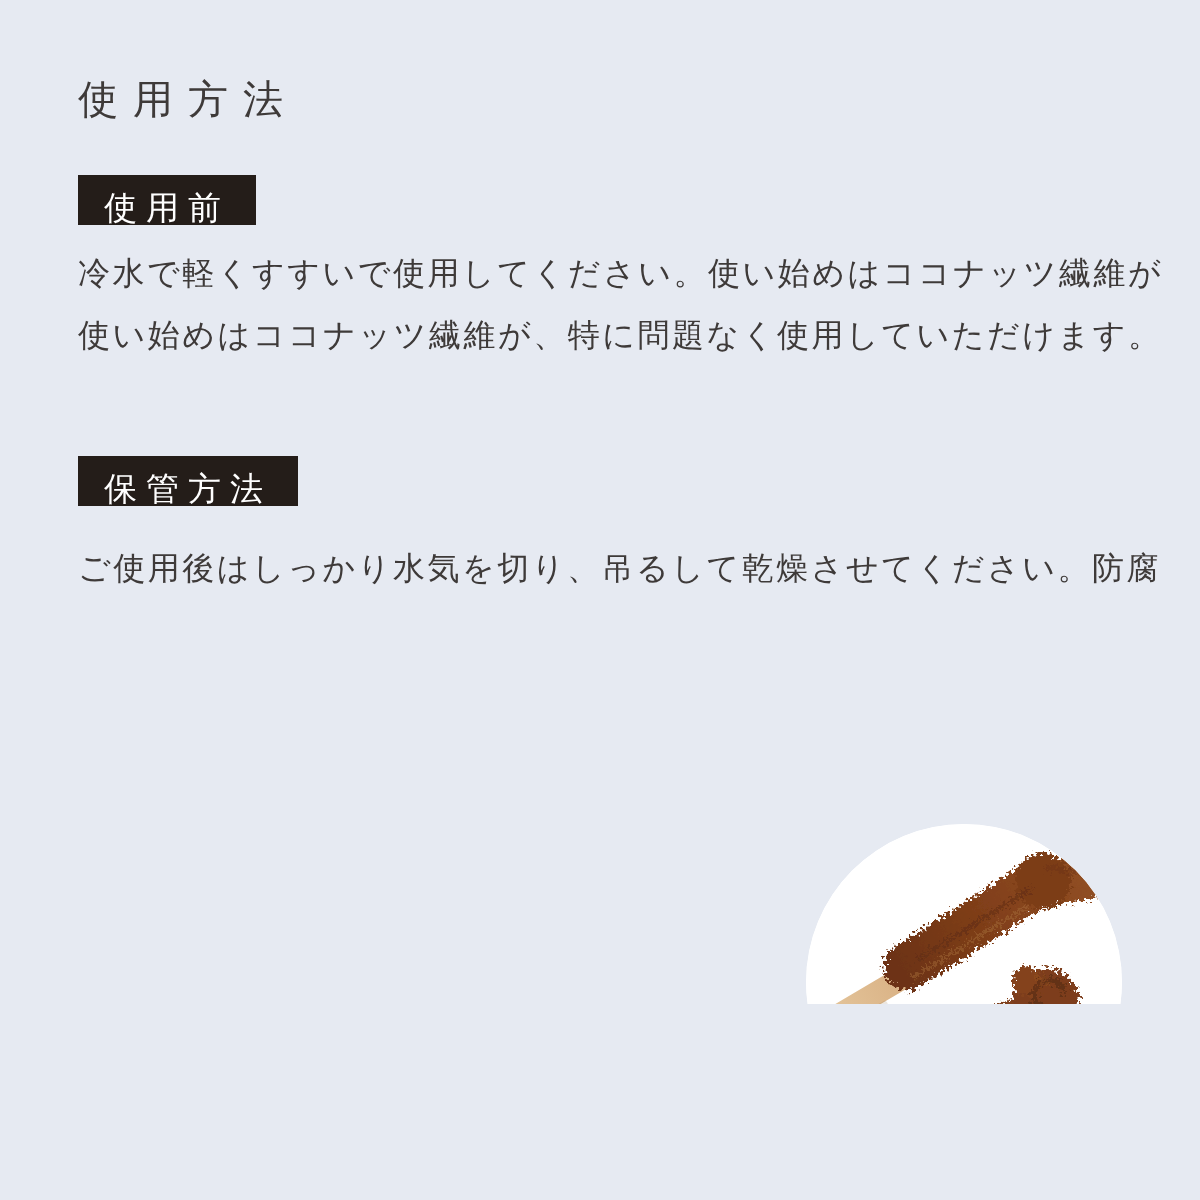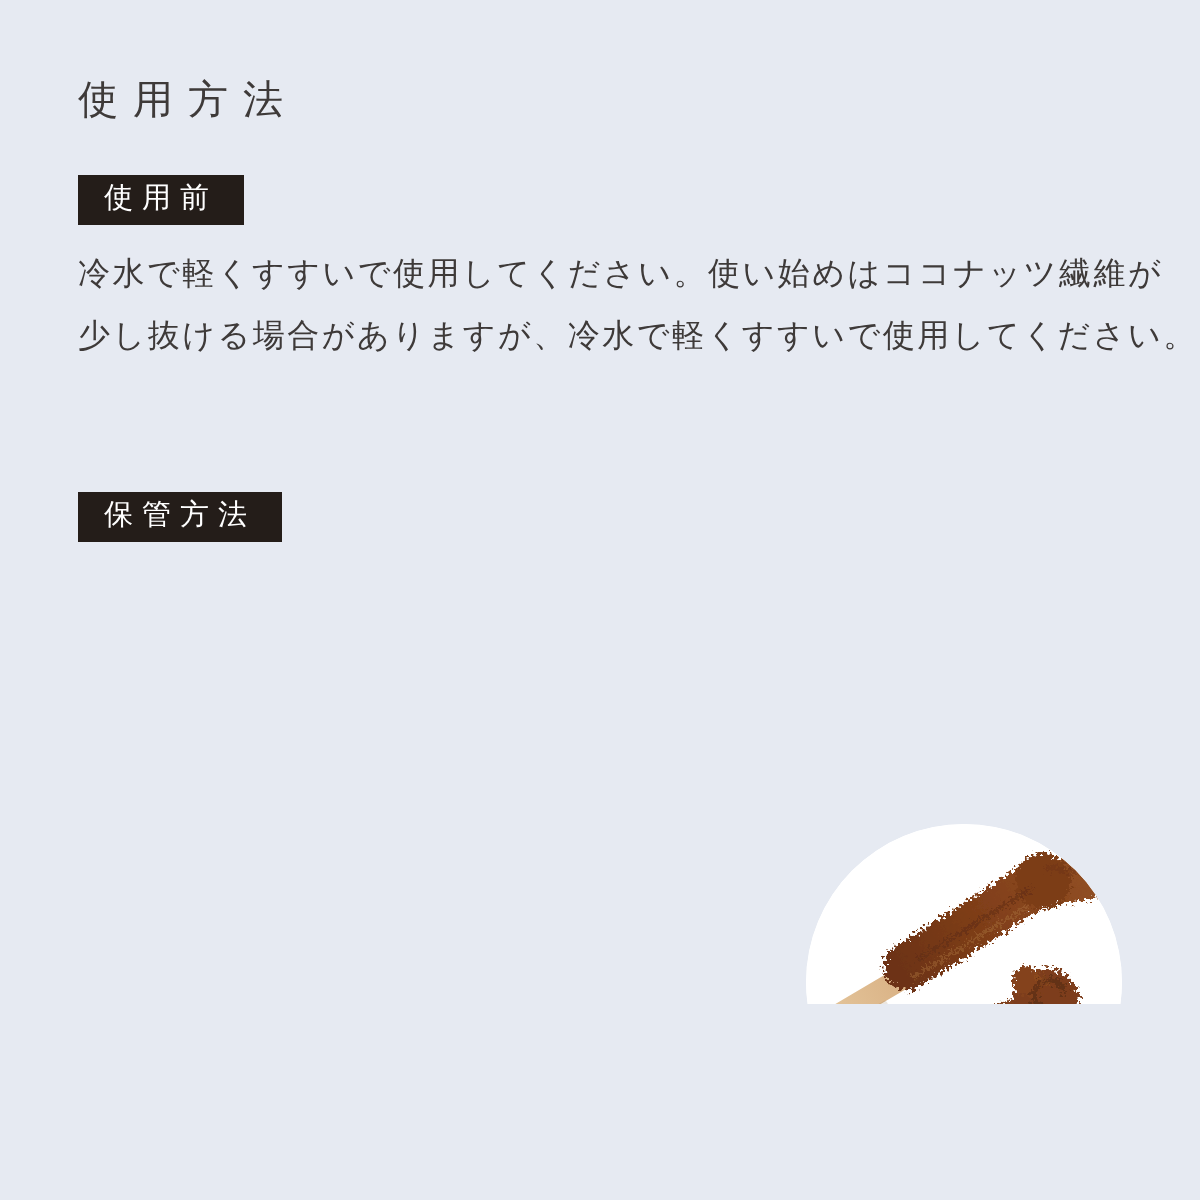--- a/index.html
+++ b/index.html
@@ -26,31 +26,30 @@
     letter-spacing: 15px;
     line-height: 40px;
     white-space: nowrap;
     color: var(--text, #3e3a39);
   }
   .badge {
     position: absolute;
     left: 78px;
     height: 50px;
     line-height: 50px;
-    padding: 0 26px;
+    padding: 8px 26px;
     background: var(--badge-bg, #241d19);
     color: var(--badge-text, #ffffff);
-    font-size: 29px;
+    font-size: 33px;
     font-weight: 400;
     letter-spacing: 9px;
     white-space: nowrap;
-    font-family: Liberation Mono, monospace;
   }
   .badge-before { top: 175px; }
-  .badge-storage { top: 492px; }
+  .badge-storage { top: 456px; }
   .para {
     position: absolute;
     left: 78px;
     font-size: 32px;
     line-height: 62px;
     letter-spacing: 2.5px;
     white-space: nowrap;
     color: var(--text, #3e3a39);
   }
   .para-before { top: 242px; }
@@ -72,26 +71,27 @@
 <body>
 
 <div class="page">
 
   <h1 class="title">使用方法</h1>
 
   <div class="badge badge-before">使用前</div>
 
   <p class="para para-before">
     <span class="line">冷水で軽くすすいで使用してください。使い始めはココナッツ繊維が</span>
-    <span class="line">少し抜ける場合がありますが、冷水で軽くすすいで使用してください。</span>
+    <span class="line">使い始めはココナッツ繊維が、特に問題なく使用していただけます。</span>
   </p>
 
   <div class="badge badge-storage">保管方法</div>
 
   <p class="para para-storage">
+    <span class="line">ご使用後はしっかり水気を切り、吊るして乾燥させてください。防腐</span>
   </p>
 
   <div class="photo" role="img" aria-label="木製ハンドルのココナッツ繊維ブラシ2本の写真（白い円形）">
     <svg viewBox="0 0 316 316" xmlns="http://www.w3.org/2000/svg">
       <defs>
         <clipPath id="circleClip">
             <circle cx="158" cy="158" r="158"></circle>
           </clipPath>
         <filter id="fuzz" x="-40%" y="-40%" width="180%" height="180%">
           <feTurbulence type="fractalNoise" baseFrequency="0.32" numOctaves="2" seed="7" result="n"></feTurbulence>

